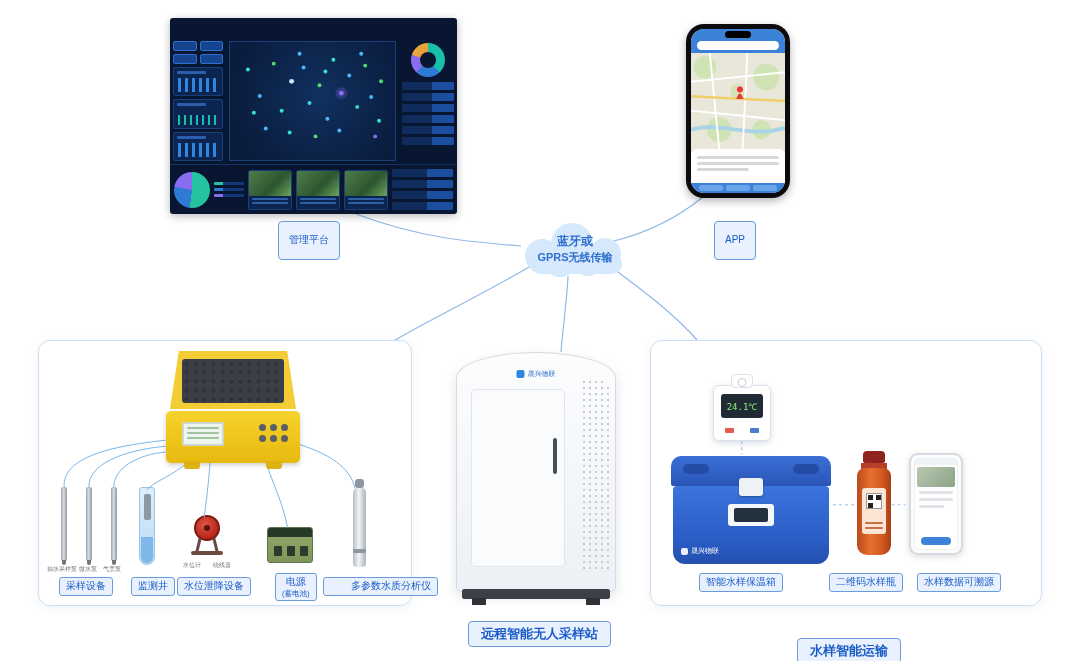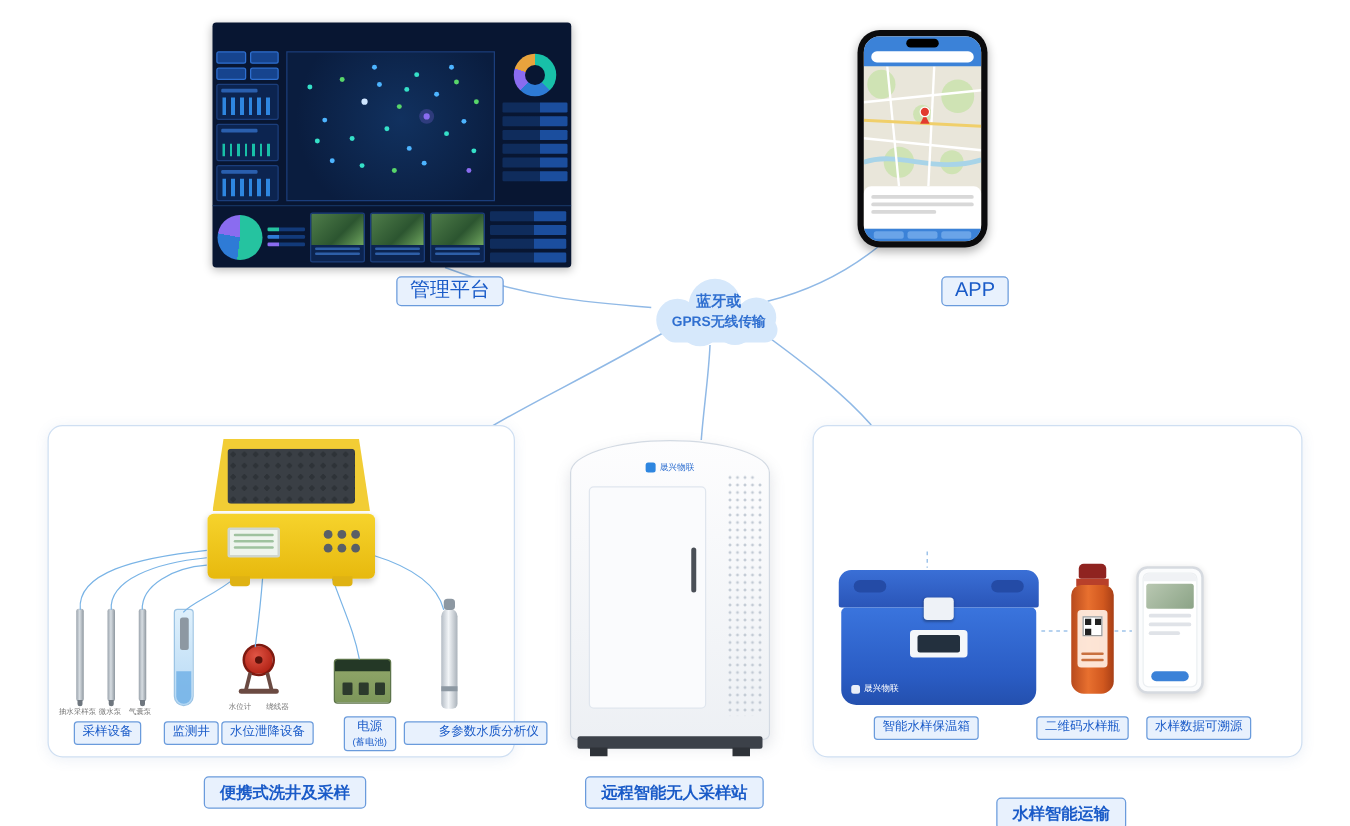--- a/index.html
+++ b/index.html
@@ -3,21 +3,21 @@
 <meta charset="utf-8">
 <style>
   * { margin:0; padding:0; box-sizing:border-box; }
   html,body { width:1080px; height:661px; background:#fff; font-family:"Liberation Sans", sans-serif; }
   .stage { position:relative; width:1080px; height:661px; background:#fff; overflow:hidden; }
 
   
   .tag { position:absolute; display:inline-block; font-size:10px; line-height:1.25; color:#1a5bc8;
          background:#e8f1fd; border:1px solid #6a9bdc; border-radius:3px; padding:2px 6px;
          white-space:nowrap; text-align:center; z-index:5; }
-  .tag.md { font-size:16px; padding:1px 10px; border-radius:4px;margin-left:39px; }
+  .tag.md { font-size:10px; padding:12px 10px; border-radius:4px; }
   .tag.lg { font-size:13px; font-weight:700; padding:4px 12px; border-radius:4px; }
   .tag .sub { display:block; font-size:7.5px; }
 
   .micro { position:absolute; font-size:6px; color:#777; white-space:nowrap; z-index:4; }
 
   
   .connectors { position:absolute; inset:0; z-index:0; }
 
   
   .cloud { position:absolute; left:512px; top:220px; width:126px; height:58px; z-index:3; }
@@ -428,21 +428,20 @@
 
     <div class="tag" style="left:20px; top:236px;">采样设备</div>
     <div class="tag" style="left:92px; top:236px;">监测井</div>
     <div class="tag" style="left:138px; top:236px;">水位泄降设备</div>
     <div class="tag" style="left:236px; top:232px;">
       <span>电源</span>
       <span class="sub">(蓄电池)</span>
     </div>
     <div class="tag" style="left:284px; top:236px;padding-left:27px;">多参数水质分析仪</div>
   </div>
-  <div class="tag lg" style="left:163px; top:621px;">便携式洗井及采样</div>
 
   <div class="cabinet">
     <div class="cab-body">
       <div class="cab-vent"></div>
       <div class="cab-logo">
         <b></b>
         <span>晟兴物联</span>
       </div>
       <div class="cab-door">
         <div class="cab-handle"></div>
@@ -456,20 +455,28 @@
 
   <div class="panel" style="left:650px; top:340px; width:392px; height:266px;">
     <svg class="cables" viewBox="0 0 392 266">
       <g fill="none" stroke="#9ec3ea" stroke-width="1.2" stroke-dasharray="3 3">
         <path d="M 91 101 L 91 114"></path>
         <path d="M 183 165 L 204 165"></path>
         <path d="M 242 165 L 256 165"></path>
       </g>
     </svg>
 
+    <div class="thermo">
+      <div class="thermo-clip"></div>
+      <div class="thermo-screen">24.1℃</div>
+      <div class="thermo-btns">
+          <i></i>
+          <i></i>
+        </div>
+    </div>
 
 
     <div class="cooler">
       <div class="cooler-lid">
         <div class="grip" style="left:12px;"></div>
         <div class="grip" style="right:12px;"></div>
       </div>
       <div class="cooler-body"></div>
       <div class="latch"></div>
       <div class="cooler-display"></div>

